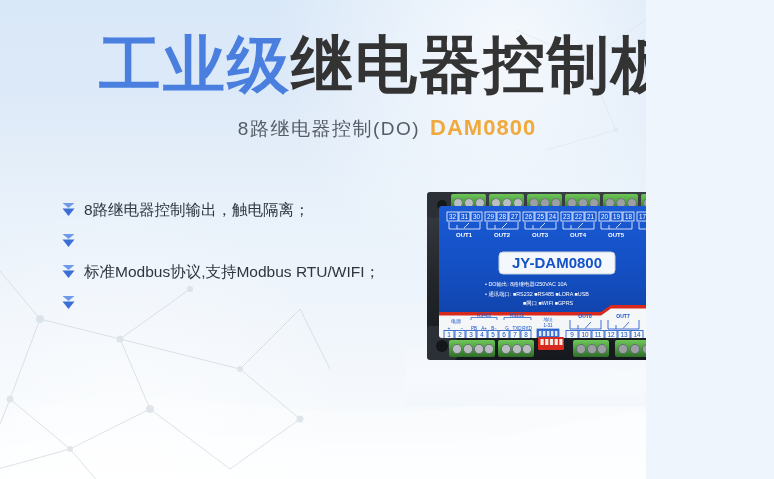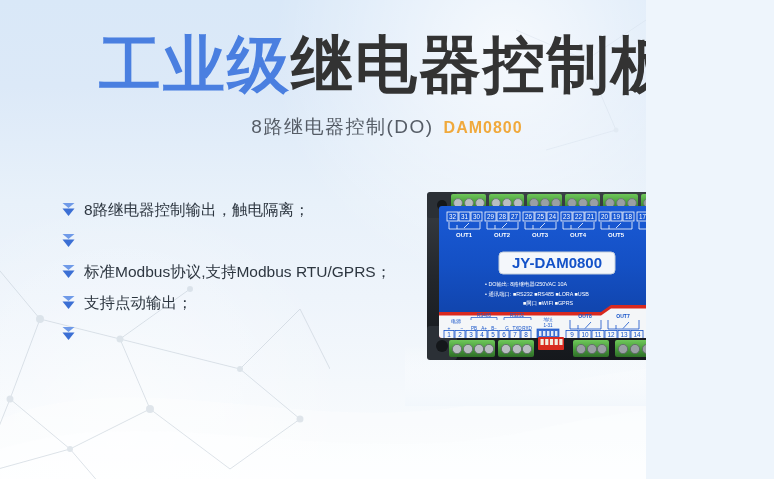--- a/index.html
+++ b/index.html
@@ -34,21 +34,21 @@
     font-size:62px;font-weight:bold;letter-spacing:2px;line-height:1;
     white-space:nowrap;
   }
   .title .t-blue{color:#4a7fe0;}
   .title .t-dark{color:#333333;}
   .subtitle{
     position:absolute;left:0;top:117px;width:774px;text-align:center;
     font-size:19px;line-height:1;white-space:nowrap;
   }
   .subtitle .s-dark{color:#555c66;letter-spacing:1.5px;font-weight:normal;}
-  .subtitle .s-model{color:#f0a93c;font-weight:bold;font-size:16px;letter-spacing:1px;margin-left:10px;}
+  .subtitle .s-model{color:#f0a93c;font-weight:bold;font-size:22px;letter-spacing:1px;margin-left:10px;}
 
   
   .features{position:absolute;left:62px;top:190px;width:360px;}
   .feat{display:flex;align-items:flex-end;height:31px;}
   .feat-mark{width:22px;flex:0 0 22px;padding-top:4px;}
   .feat-text{
     color:#2d3640;font-size:15.5px;line-height:22px;white-space:nowrap;
     font-family:"Liberation Sans","DejaVu Sans",sans-serif;
   }
 
@@ -130,32 +130,23 @@
       </span>
     </div>
 
     <div class="feat">
       <span class="feat-mark">
         <svg width="13" height="15" viewBox="0 0 13 15">
             <path d="M0.5,1 H12.5 L6.5,6 Z" fill="#6f9ae8"></path>
             <path d="M0.5,6.5 H12.5 L6.5,14 Z" fill="#3b6fd4"></path>
           </svg>
       </span>
-      <span class="feat-text">标准Modbus协议,支持Modbus RTU/GPRS；</span>
+      <span class="feat-text">标准Modbus协议,支持Modbus RTU/WIFI；</span>
     </div>
 
-    <div class="feat">
-      <span class="feat-mark">
-        <svg width="13" height="15" viewBox="0 0 13 15">
-            <path d="M0.5,1 H12.5 L6.5,6 Z" fill="#6f9ae8"></path>
-            <path d="M0.5,6.5 H12.5 L6.5,14 Z" fill="#3b6fd4"></path>
-          </svg>
-      </span>
-      <span class="feat-text">支持点动输出；</span>
-    </div>
 
 
     <div class="feat">
       <span class="feat-mark">
         <svg width="13" height="15" viewBox="0 0 13 15">
             <path d="M0.5,1 H12.5 L6.5,6 Z" fill="#6f9ae8"></path>
             <path d="M0.5,6.5 H12.5 L6.5,14 Z" fill="#3b6fd4"></path>
           </svg>
       </span>
     </div>

